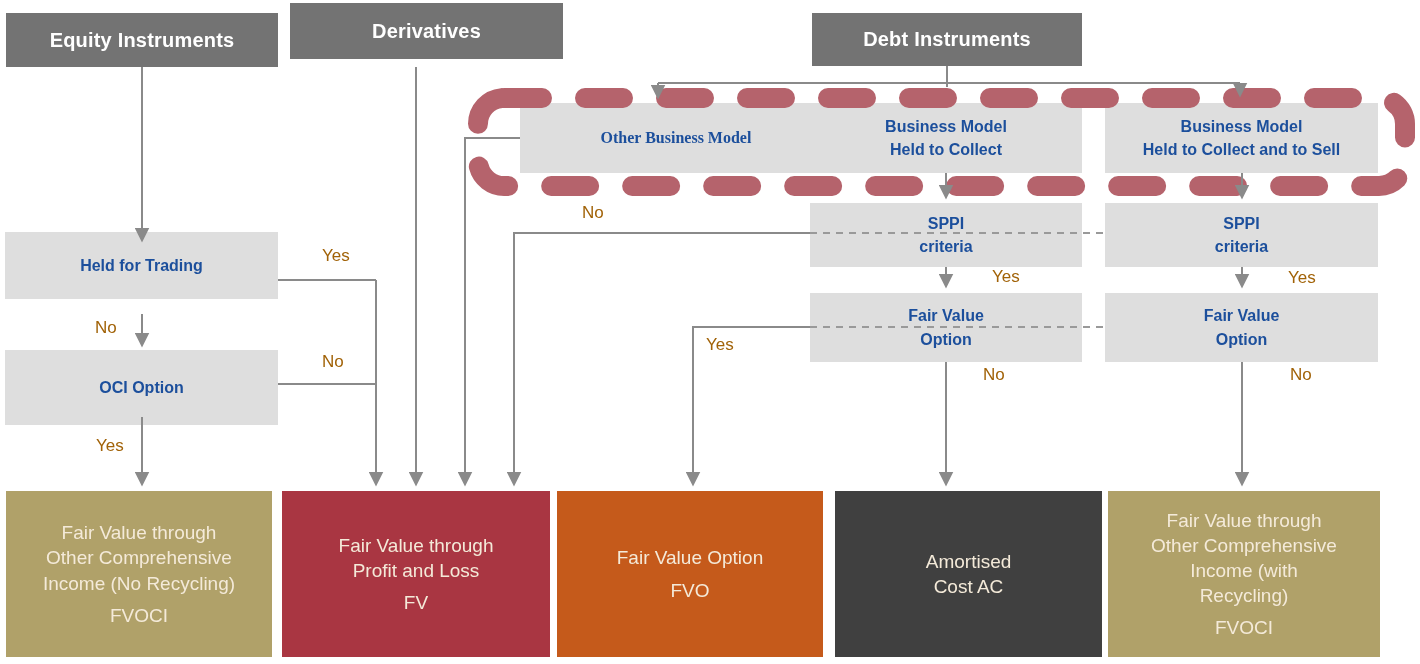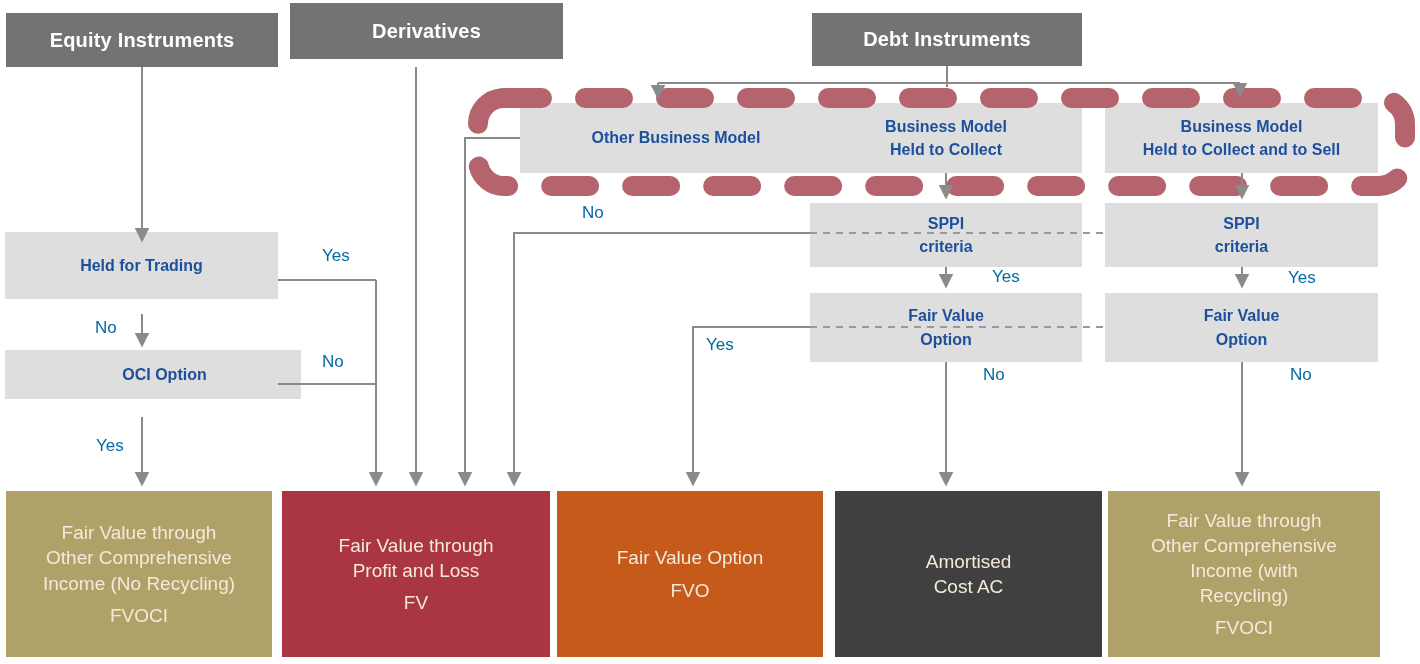--- a/index.html
+++ b/index.html
@@ -11,49 +11,49 @@
     position:absolute;background:#737373;color:#ffffff;font-weight:bold;
     font-size:20px;display:flex;align-items:center;justify-content:center;
     text-align:center;letter-spacing:.2px;
   }
   .dec{
     position:absolute;background:#dedede;color:#1c4f9c;font-weight:bold;
     font-size:16px;line-height:1.45;display:flex;align-items:center;
     justify-content:center;text-align:center;white-space:pre-line;
   }
   .lbl{
-    position:absolute;color:#0369a1;font-size:17px;font-weight:500;
+    position:absolute;color:#a16207;font-size:17px;font-weight:500;
     white-space:nowrap;
   }
   .out{
     position:absolute;color:#f4ead9;font-size:19px;line-height:1.32;
     display:flex;flex-direction:column;align-items:center;justify-content:center;
     text-align:center;white-space:pre-line;
   }
   .out-abbr{margin-top:7px;}
   .out-abbr:empty{display:none;}
   svg.overlay{position:absolute;left:0;top:0;pointer-events:none;}
 </style>
 </head>
 <body>
 
 <div class="canvas">
 
   <div class="hdr" style="left:6px;top:13px;width:272px;height:54px;">Equity Instruments</div>
   <div class="hdr" style="left:290px;top:3px;width:273px;height:56px;">Derivatives</div>
   <div class="hdr" style="left:812px;top:13px;width:270px;height:53px;text-align:right;">Debt Instruments</div>
 
-  <div class="dec" style="left:520px;top:103px;width:312px;height:70px;">Other Business Model</div>
+  <div class="dec" style="left:520px;top:103px;width:312px;height:70px;font-family:Liberation Serif, serif;">Other Business Model</div>
   <div class="dec" style="left:810px;top:103px;width:272px;height:70px;">Business Model
 Held to Collect</div>
   <div class="dec" style="left:1105px;top:103px;width:273px;height:70px;">Business Model
 Held to Collect and to Sell</div>
 
   <div class="dec" style="left:5px;top:232px;width:273px;height:67px;">Held for Trading</div>
-  <div class="dec" style="left:5px;top:350px;width:273px;height:49px;padding-left:23px;">OCI Option</div>
+  <div class="dec" style="left:5px;top:350px;width:273px;height:75px;">OCI Option</div>
 
   <div class="dec" style="left:810px;top:203px;width:272px;height:64px;">SPPI
 criteria</div>
   <div class="dec" style="left:1105px;top:203px;width:273px;height:64px;">SPPI
 criteria</div>
   <div class="dec" style="left:810px;top:293px;width:272px;height:69px;">Fair Value
 Option</div>
   <div class="dec" style="left:1105px;top:293px;width:273px;height:69px;">Fair Value
 Option</div>
 

